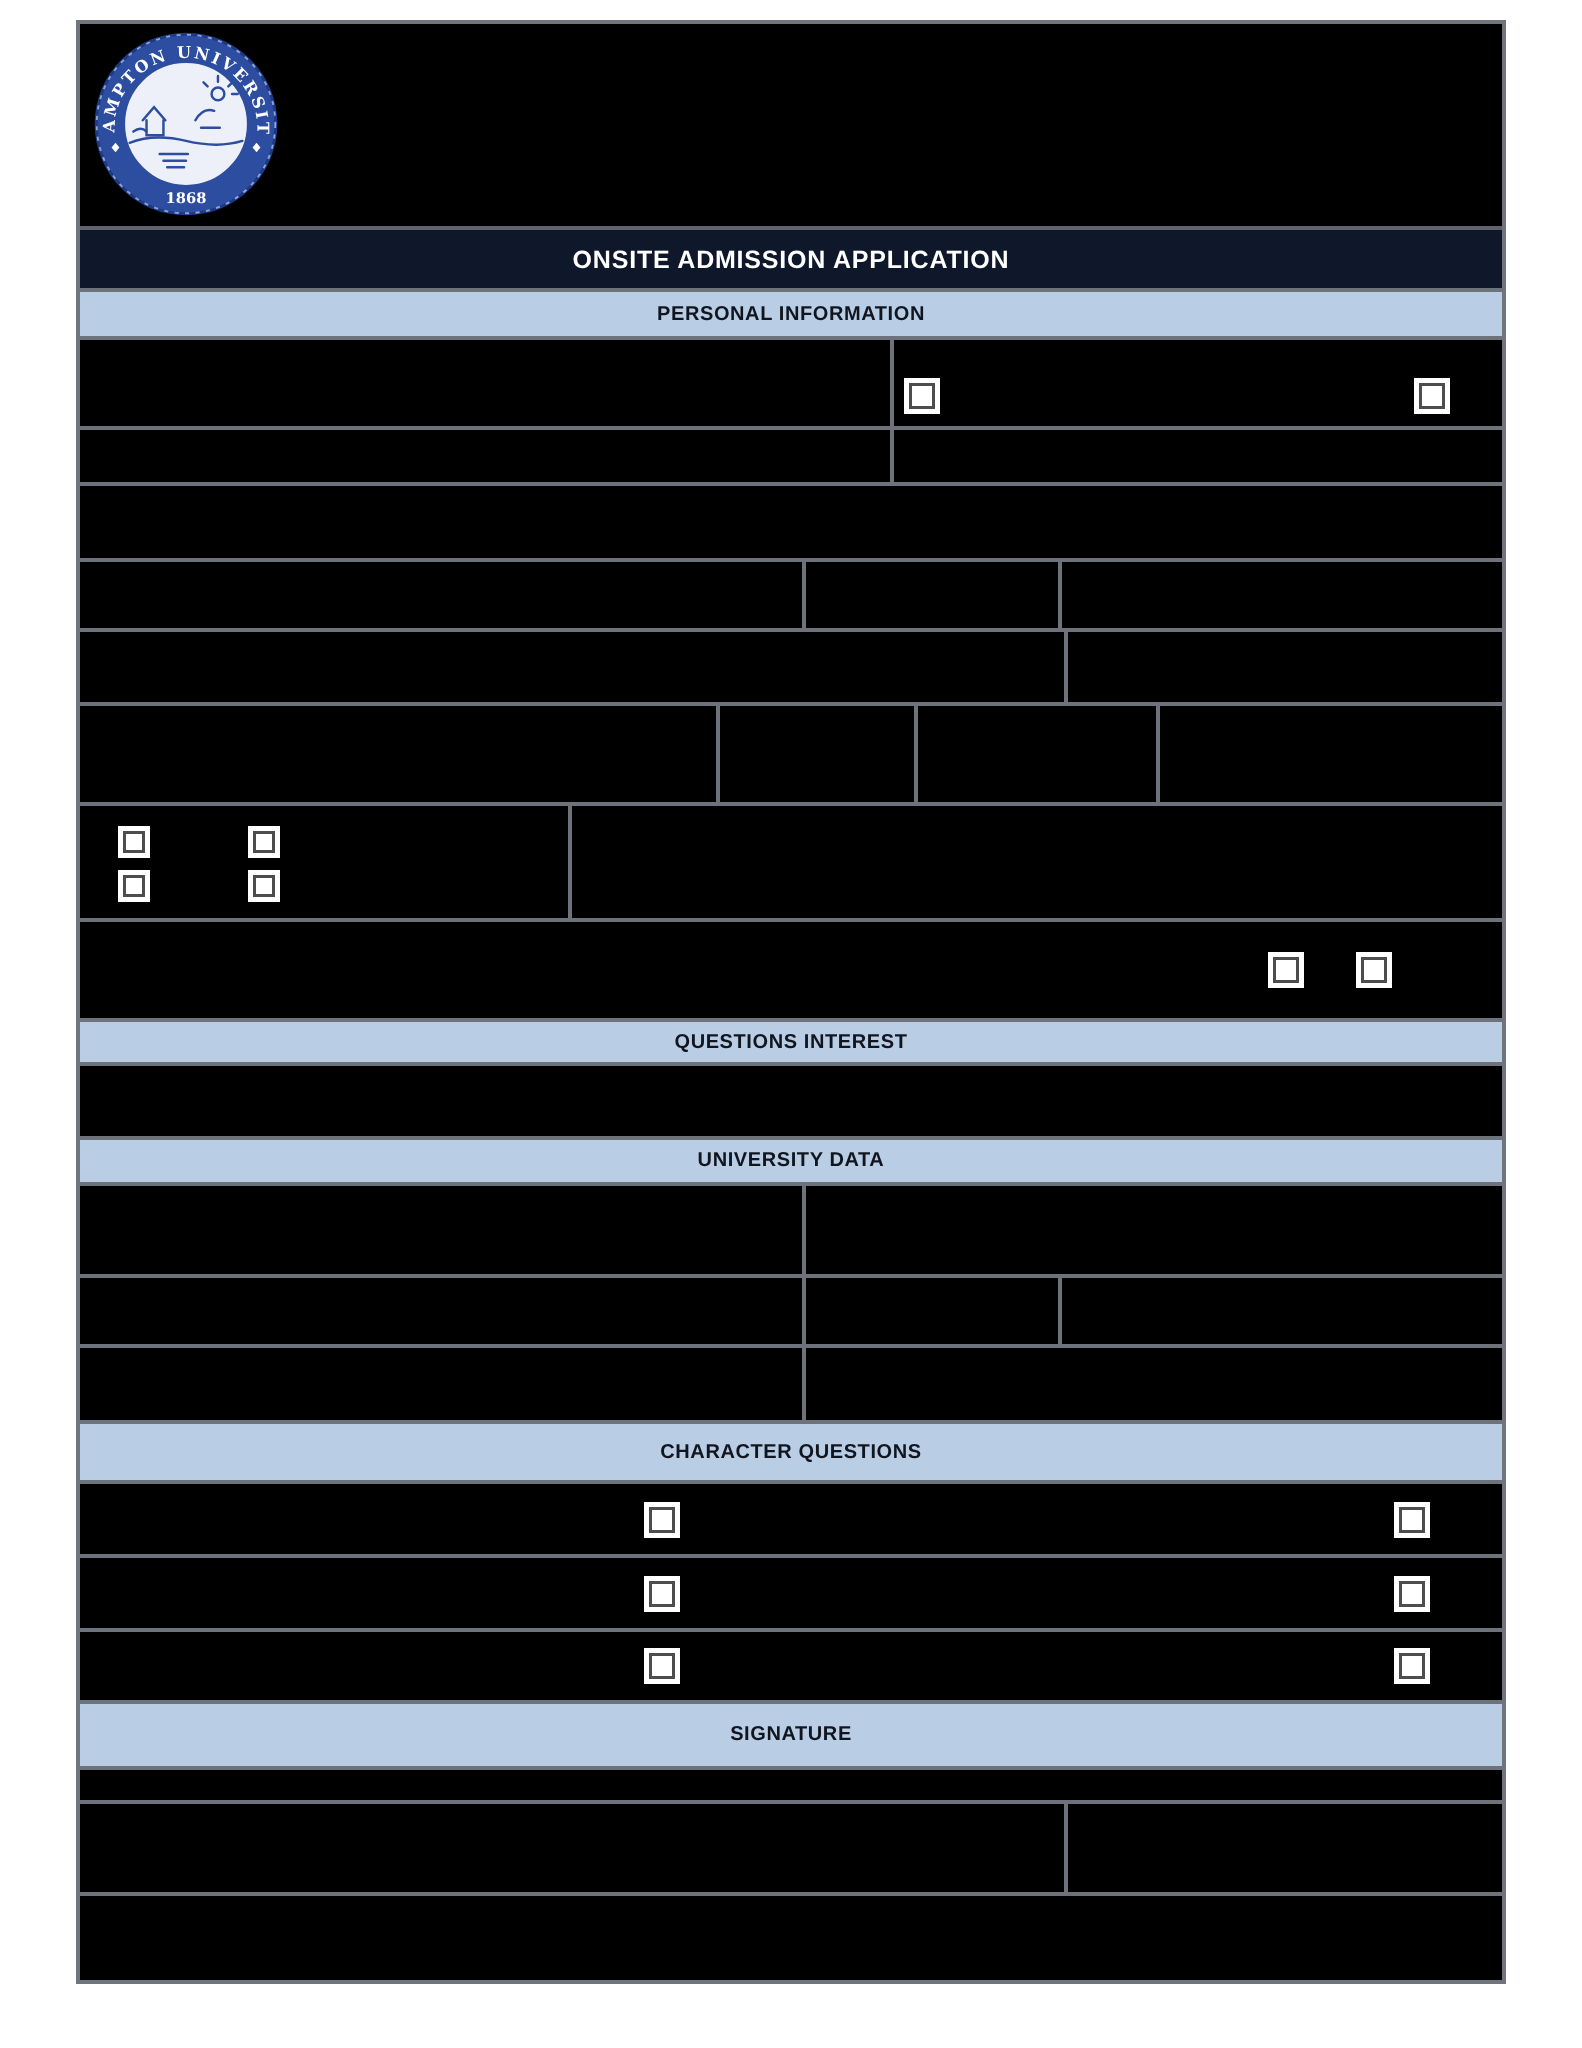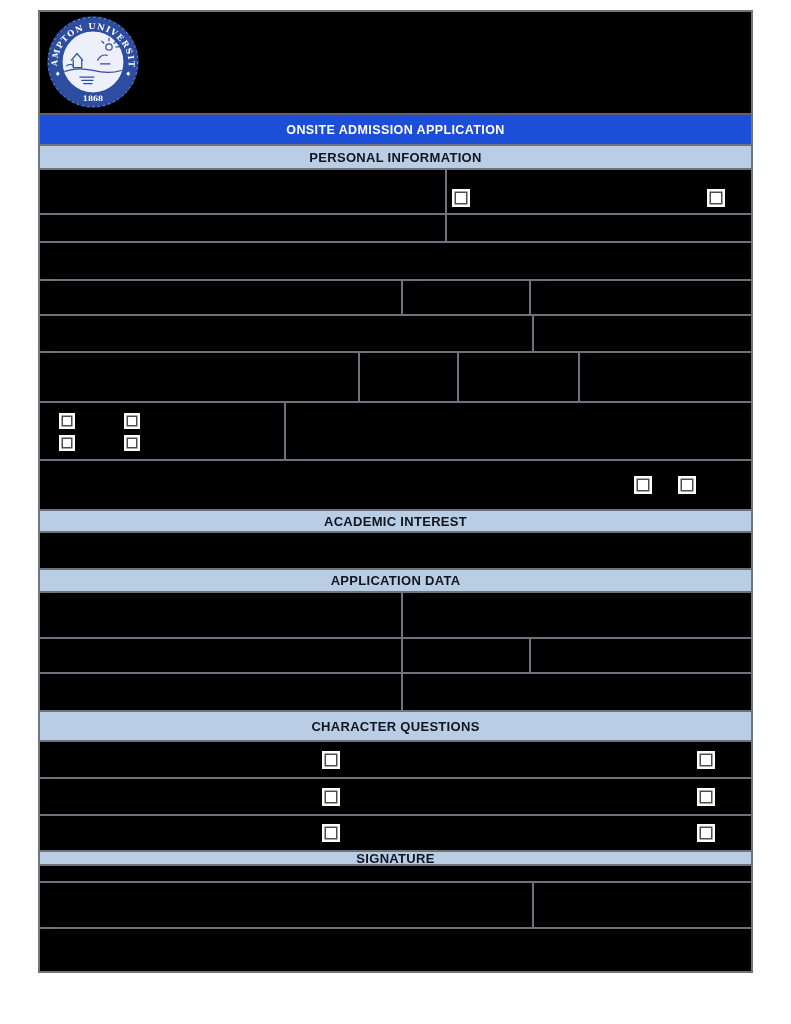--- a/index.html
+++ b/index.html
@@ -17,32 +17,32 @@
     position:relative; align-items:stretch;
   }
   .row:last-child { border-bottom:none; }
   .cell { border-right:2px solid #6e737b; background:#000; position:relative; }
   .cell:last-child { border-right:none; }
 
   .logo-row { height:103px; background:#000; border-bottom:2px solid #5f646c; }
   .seal { position:absolute; left:6px; top:3px; width:94px; height:94px; }
 
   .title-bar {
-    height:31px; background:#1d4ed8; display:flex; align-items:center;
+    height:31px; background:#0f172a; display:flex; align-items:center;
     justify-content:center; border-bottom:2px solid #6e737b;
   }
   .title-bar span {
     color:#ffffff; font-weight:bold; font-size:12.5px; letter-spacing:.4px;
   }
   .section-bar {
     background:#b9cde4; display:flex; align-items:center; justify-content:center;
     border-bottom:2px solid #6e737b;
   }
   .section-bar span {
-    color:#10151f; font-weight:bold; font-size:13px; letter-spacing:.3px;
+    color:#10151f; font-weight:bold; font-size:10px; letter-spacing:.3px;
   }
 
   
   .cb {
     display:inline-block; width:18px; height:18px; background:#fff;
     box-shadow: inset 0 0 0 2.5px #ffffff, inset 0 0 0 4px #4d4d4d;
     flex:none;
   }
   .cb-sm { width:16px; height:16px; }
 
@@ -164,29 +164,29 @@
       <div class="cell w65"></div>
     </div>
 
 
     <div class="row r-test">
       <span class="cb"></span>
       <span class="cb"></span>
     </div>
 
     <div class="row section-bar" style="height:22px">
-      <span>ACADEMIC INTEREST</span>
+      <span>QUESTIONS INTEREST</span>
     </div>
 
     <div class="row r-academic">
       <div class="cell wfull"></div>
     </div>
 
     <div class="row section-bar" style="height:23px">
-      <span>APPLICATION DATA</span>
+      <span>UNIVERSITY DATA</span>
     </div>
 
     <div class="row r-edu1">
       <div class="cell w51"></div>
       <div class="cell w49"></div>
     </div>
 
     <div class="row r-edu2">
       <div class="cell w51"></div>
       <div class="cell w18"></div>
@@ -208,21 +208,21 @@
     </div>
     <div class="row r-cq">
       <span class="cb pos-mid"></span>
       <span class="cb pos-right"></span>
     </div>
     <div class="row r-cq" style="height:36px">
       <span class="cb pos-mid"></span>
       <span class="cb pos-right"></span>
     </div>
 
-    <div class="row section-bar" style="height:14px">
+    <div class="row section-bar" style="height:33px">
       <span>SIGNATURE</span>
     </div>
 
     <div class="row r-sig-thin">
       <div class="cell wfull"></div>
     </div>
 
     <div class="row r-sig2">
       <div class="cell w69"></div>
       <div class="cell w30"></div>

